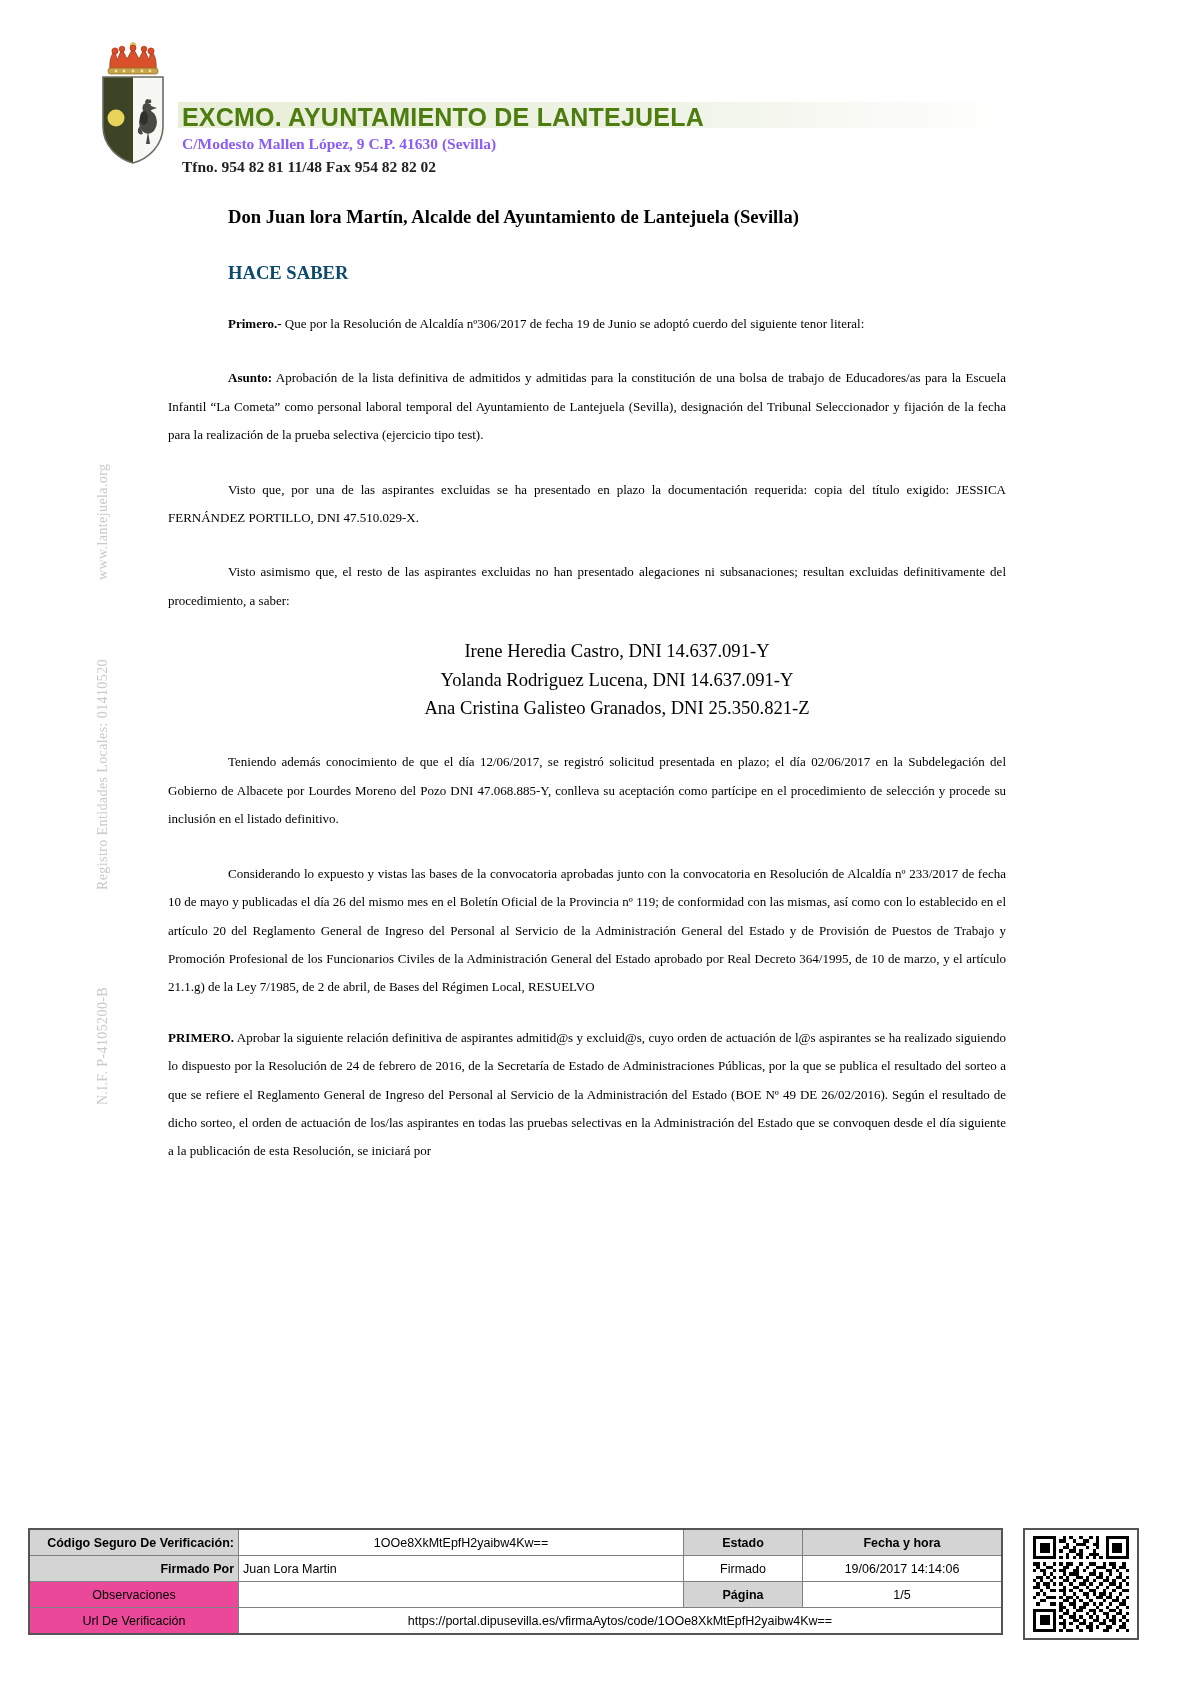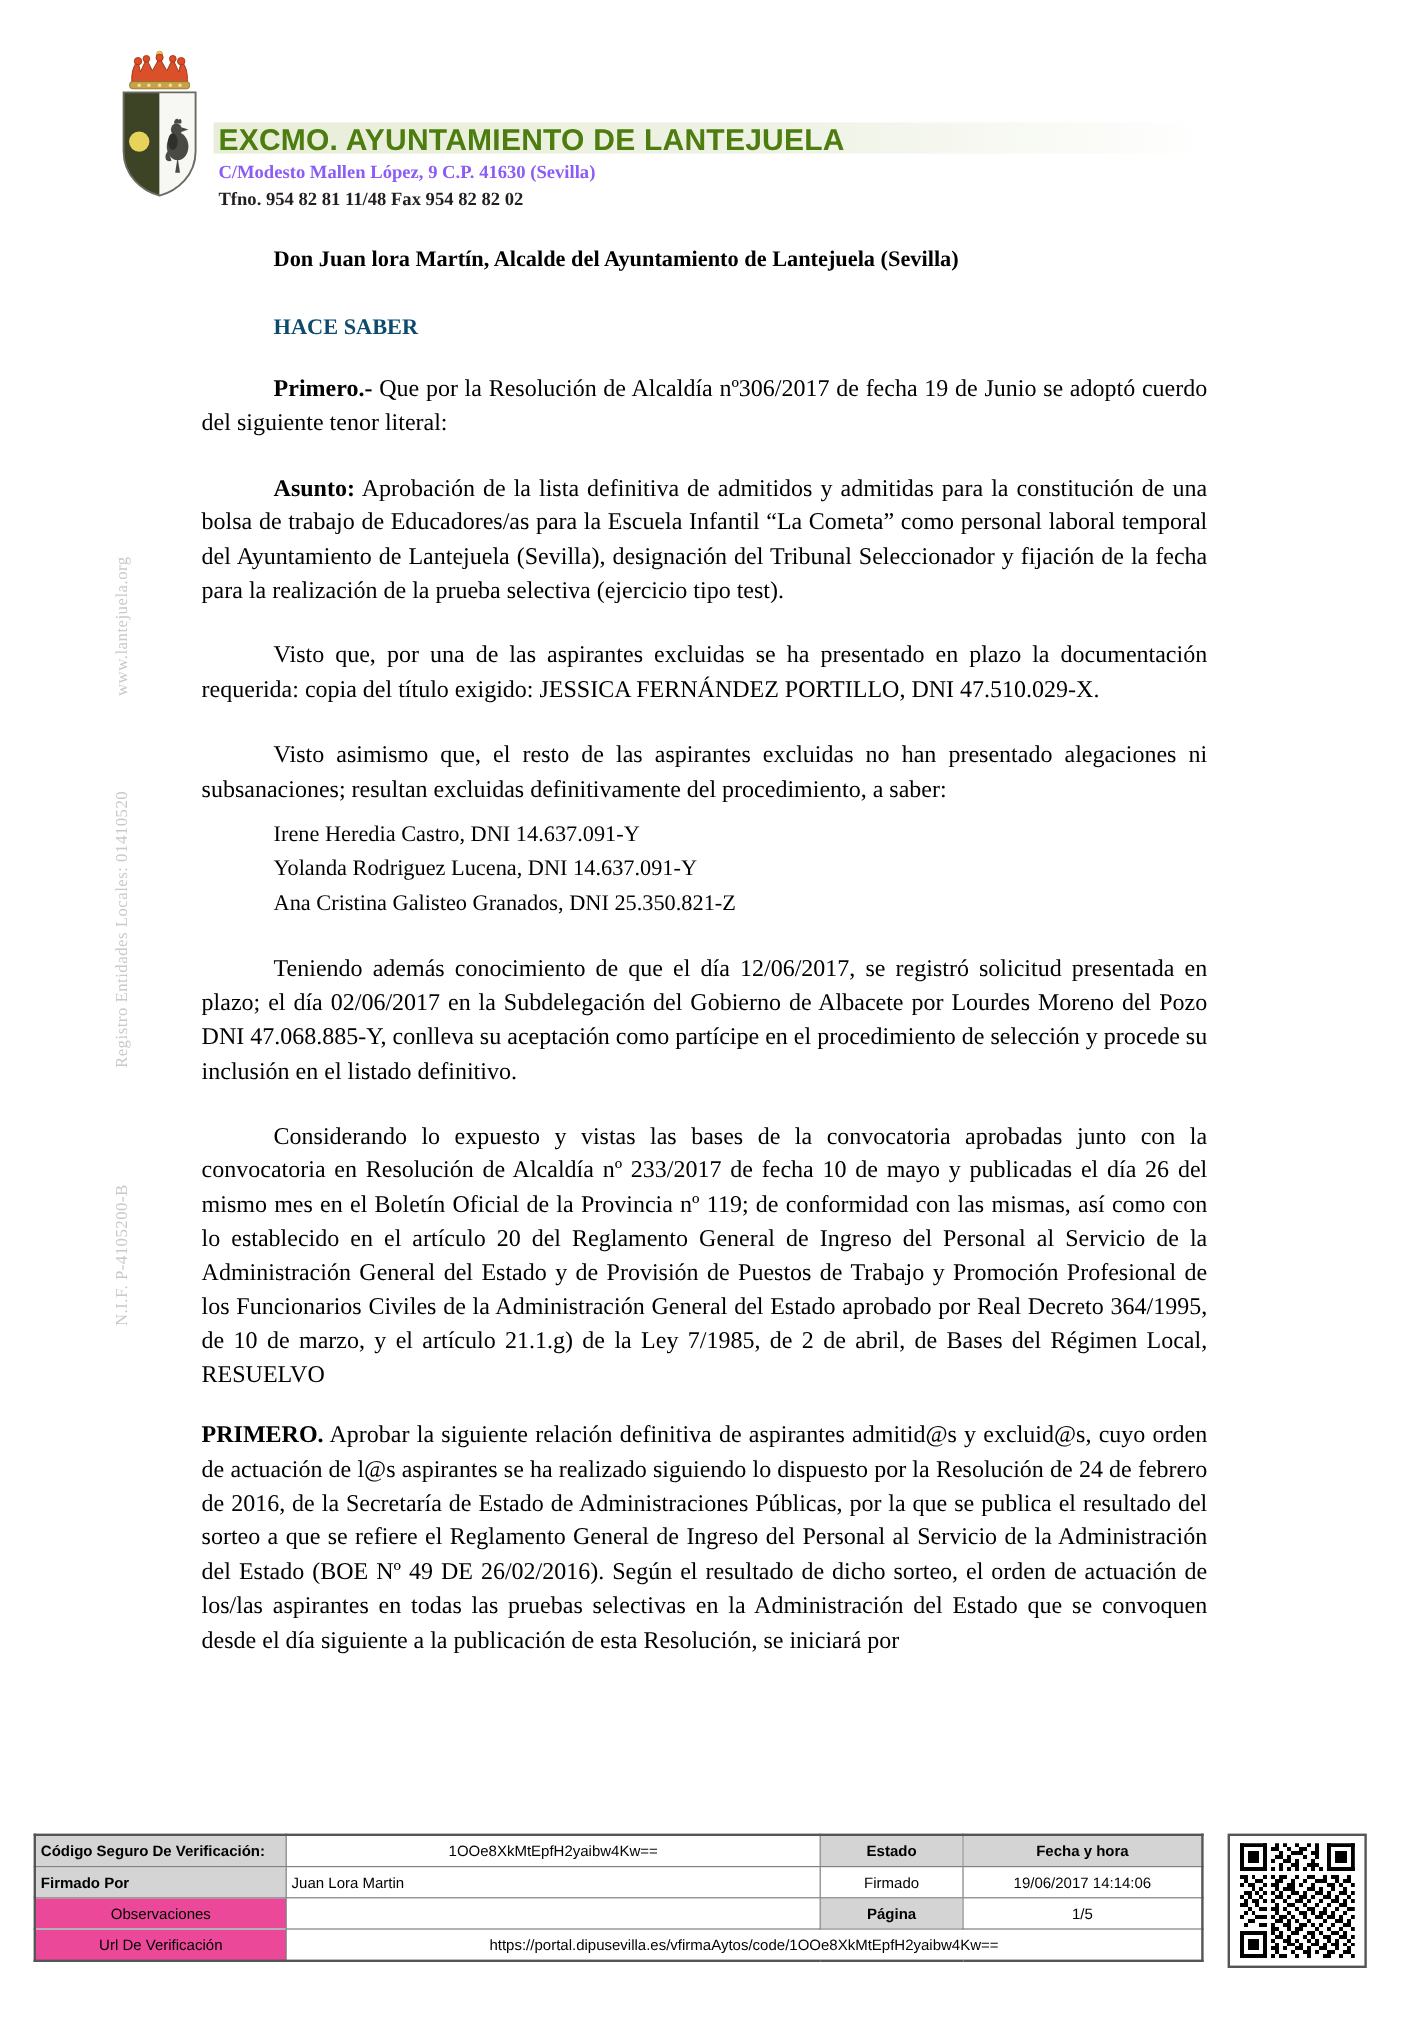--- a/index.html
+++ b/index.html
@@ -106,21 +106,21 @@
   
   .content {
     position: absolute;
     left: 168px;
     top: 206px;
     width: 838px;
   }
   p.para {
     margin: 0 0 0 0;
     font-family: "Liberation Serif", serif;
-    font-size: 20px;
+    font-size: 13px;
     line-height: 28.4px;
     color: #000000;
     text-align: justify;
     text-indent: 60px;
     hyphens: none;
   }
   p.noindent { text-indent: 0; }
   p.gap-lg { margin-top: 26px; }
   p.gap-md { margin-top: 22px; }
   .b { font-weight: bold; }
@@ -134,23 +134,24 @@
   }
   .hace {
     font-family: "Liberation Serif", serif;
     font-size: 18.6px;
     font-weight: bold;
     color: #0c4a6e;
     text-indent: 60px;
     margin: 34px 0 0 0;
   }
   .name-list {
-    margin: 10px 0 0 0;
+    margin: 22px 0 0 0;
     padding: 0;
     list-style: none;
+    text-align: center;
   }
   .name-list li {
     font-family: "Liberation Serif", serif;
     font-size: 18.6px;
     line-height: 28.4px;
     color: #000;
     padding-left: 60px;
   }
 
   
@@ -176,21 +177,21 @@
     font-family: "Liberation Sans", sans-serif;
     font-size: 12.5px;
     color: #000;
     height: 23px;
     padding: 1px 4px;
     overflow: hidden;
     white-space: nowrap;
   }
   td.lbl {
     background: #d4d4d4;
-    text-align: left;
+    text-align: right;
     font-weight: bold;
     width: 200px;
   }
   td.lbl-plain {
     background: #ec4899;
     text-align: center;
     font-weight: normal;
     width: 200px;
   }
   td.mono {

